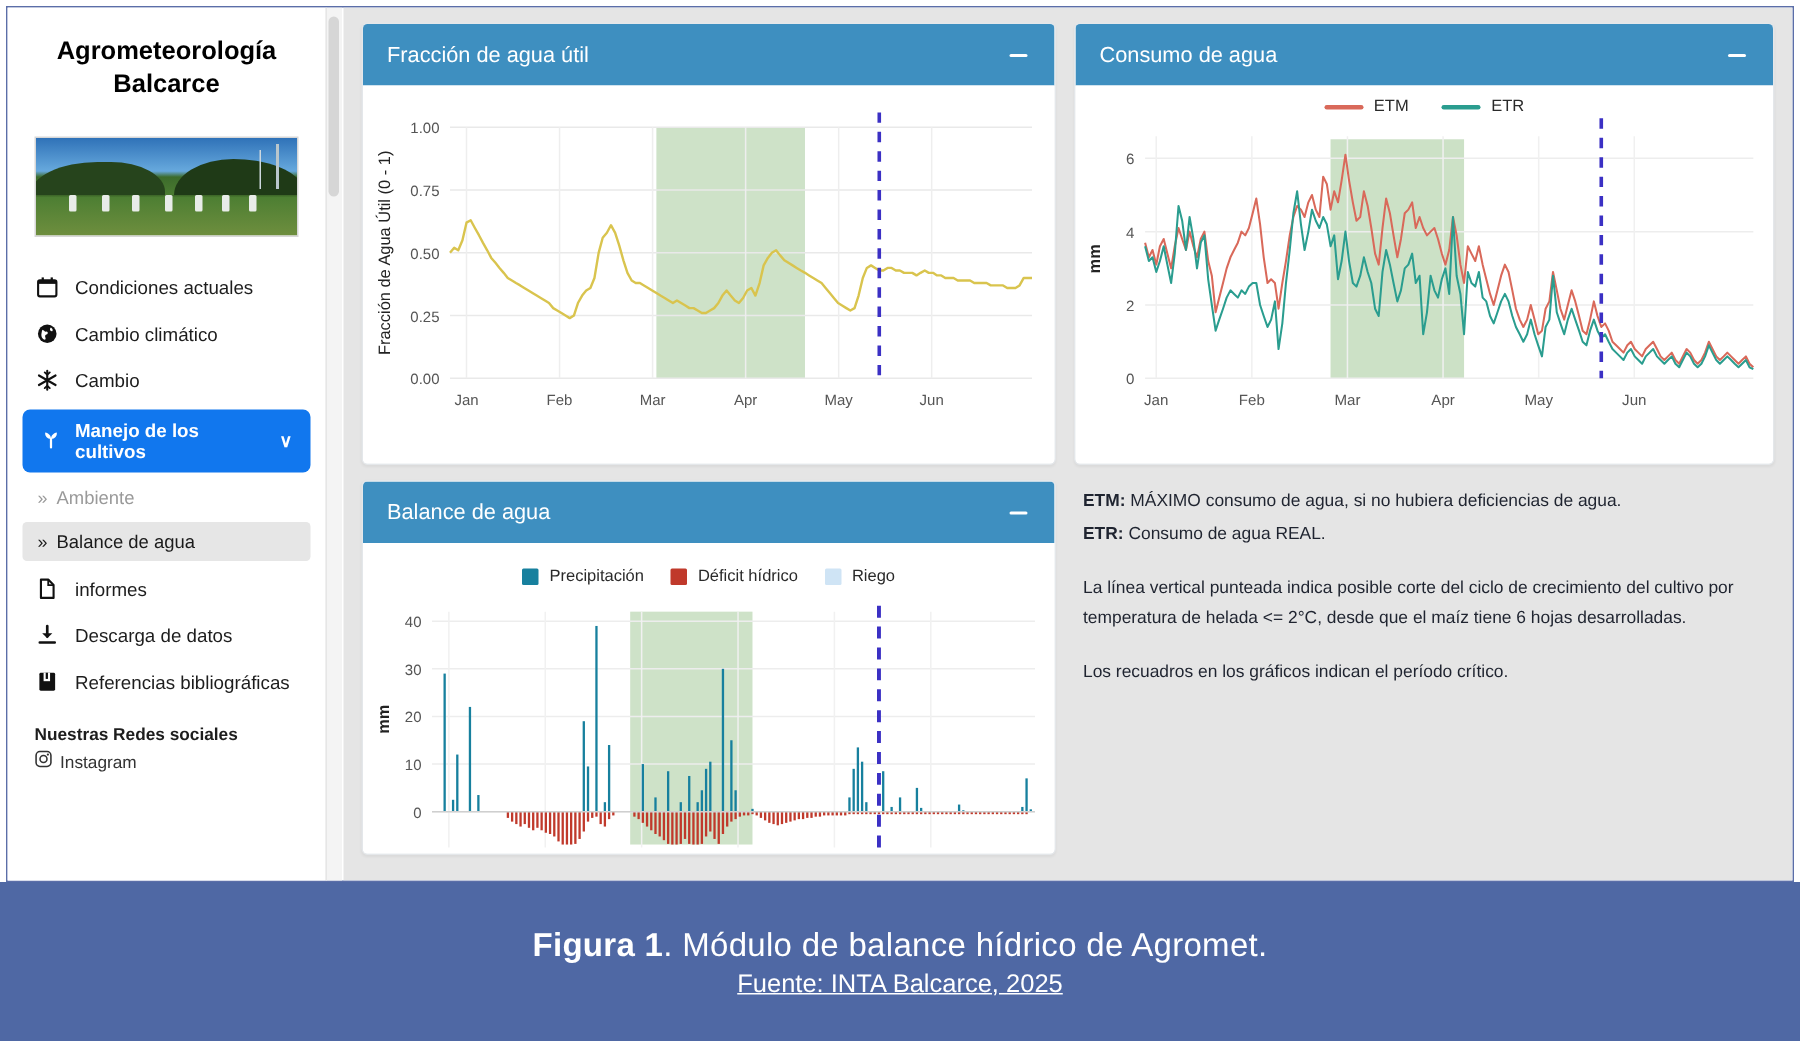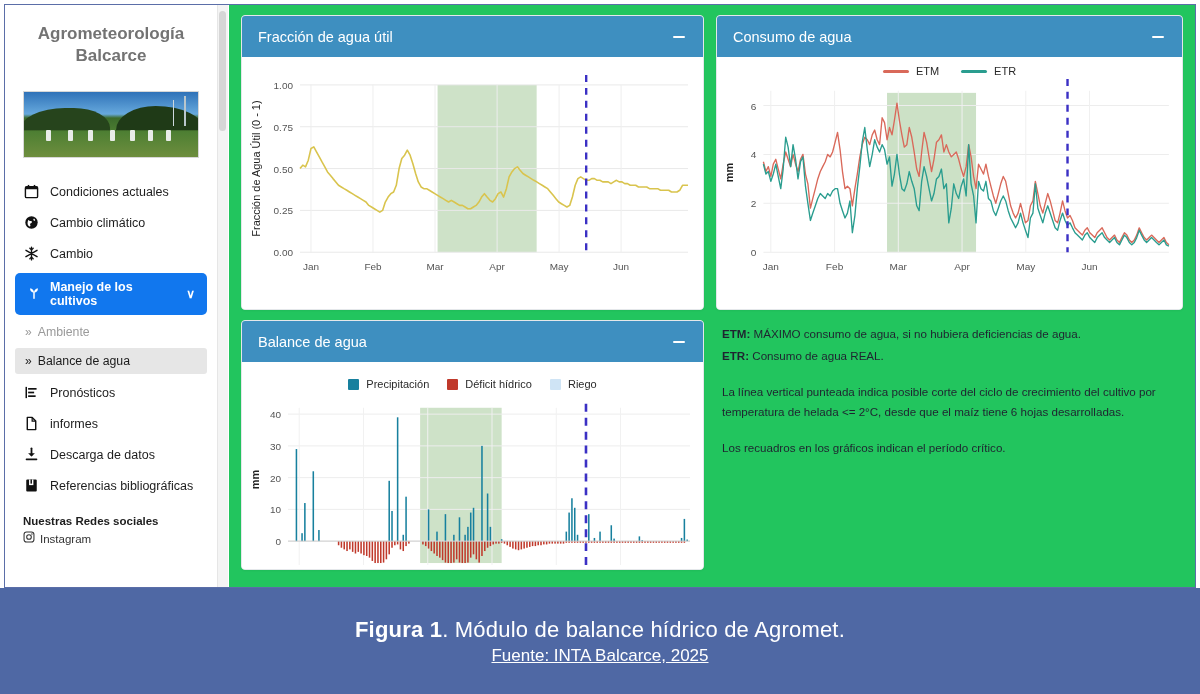--- a/index.html
+++ b/index.html
@@ -20,21 +20,21 @@
   }
 
   
   .sidebar {
     position:absolute; left:0; top:0; width:212px; height:583px;
     background:#ffffff;
   }
   .brand {
     padding:18px 18px 4px 18px;
     text-align:center;
-    font-size:17px; font-weight:bold; color:#737373;
+    font-size:17px; font-weight:bold; color:#000000;
     line-height:1.3;
   }
   .thumb {
     margin:20px auto 0 auto; width:176px; height:67px;
     border:1px solid #d7d7d7;
     position:relative; overflow:hidden;
     background:linear-gradient(#2f72b8 0%, #67a9dd 34%, #3c6b2b 40%, #4e7f33 62%, #6e8e3e 100%);
   }
   .thumb .tree-l {
     position:absolute; left:-4px; top:16px; width:90px; height:22px;
@@ -103,21 +103,21 @@
     background:#f4f4f4; border-left:1px solid #e6e6e6;
   }
   .sb-thumb {
     position:absolute; left:214px; top:6px; width:7px; height:120px;
     background:#d6d6d6; border-radius:4px;
   }
 
   
   .content {
     position:absolute; left:224px; top:0; right:0; bottom:0;
-    background:#22c55e;
+    background:#e5e5e5;
     padding:10px 12px;
   }
   .grid {
     display:grid;
     grid-template-columns: 463px 1fr;
     grid-template-rows: 295px auto;
     gap:10px 12px;
   }
 
   .panel {
@@ -255,31 +255,20 @@
         <div class="subnav-item subnav-muted">
           <span class="chev">»</span>
           <span>Ambiente</span>
         </div>
 
         <div class="subnav-item subnav-sel">
           <span class="chev">»</span>
           <span>Balance de agua</span>
         </div>
 
-        <div class="nav-item">
-          <span class="glyph">
-            <svg width="15" height="15" viewBox="0 0 16 16">
-                <rect x="1.6" y="2" width="1.6" height="12" fill="#111"></rect>
-                <rect x="4.4" y="3.2" width="9" height="1.8" fill="#111"></rect>
-                <rect x="4.4" y="7.1" width="6.4" height="1.8" fill="#111"></rect>
-                <rect x="4.4" y="11" width="8" height="1.8" fill="#111"></rect>
-              </svg>
-          </span>
-          <span>Pronósticos</span>
-        </div>
 
         <div class="nav-item">
           <span class="glyph">
             <svg width="15" height="15" viewBox="0 0 16 16">
                 <path d="M3.5 1.5h5.2L12.5 5.4v9.1h-9z" fill="none" stroke="#111" stroke-width="1.5" stroke-linejoin="round"></path>
                 <path d="M8.7 1.6v3.8h3.7" fill="none" stroke="#111" stroke-width="1.3"></path>
               </svg>
           </span>
           <span>informes</span>
         </div>

